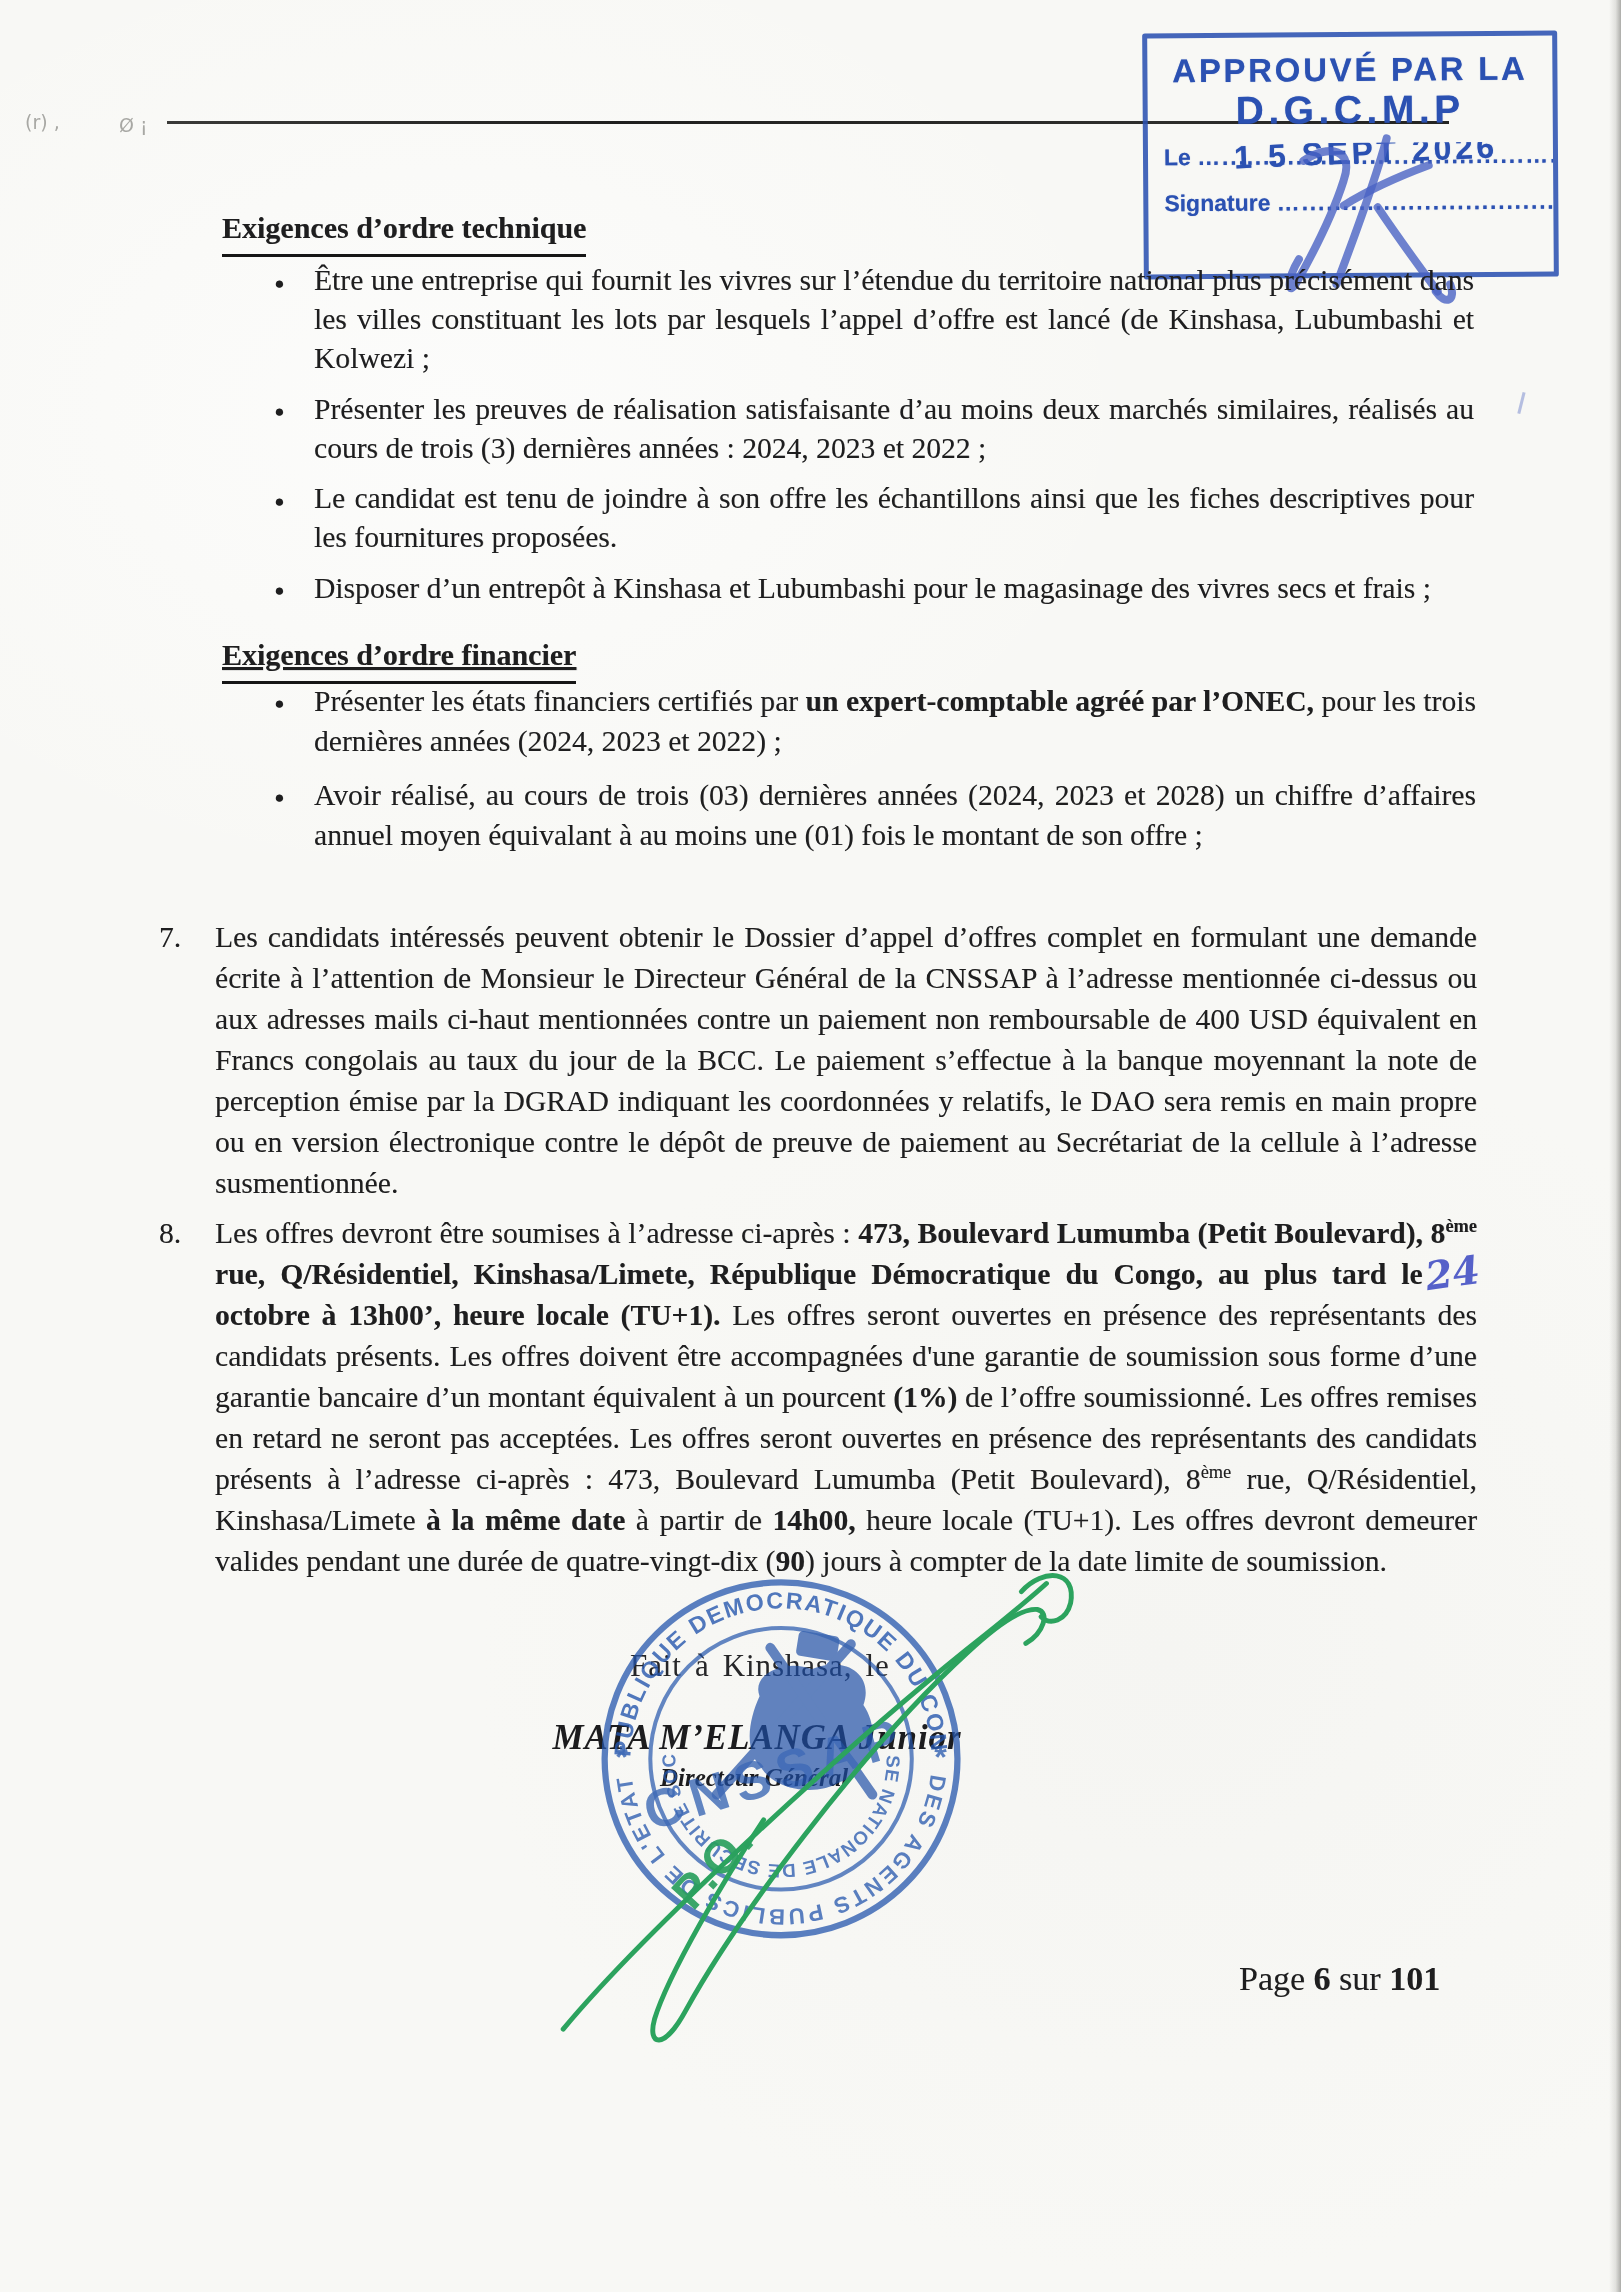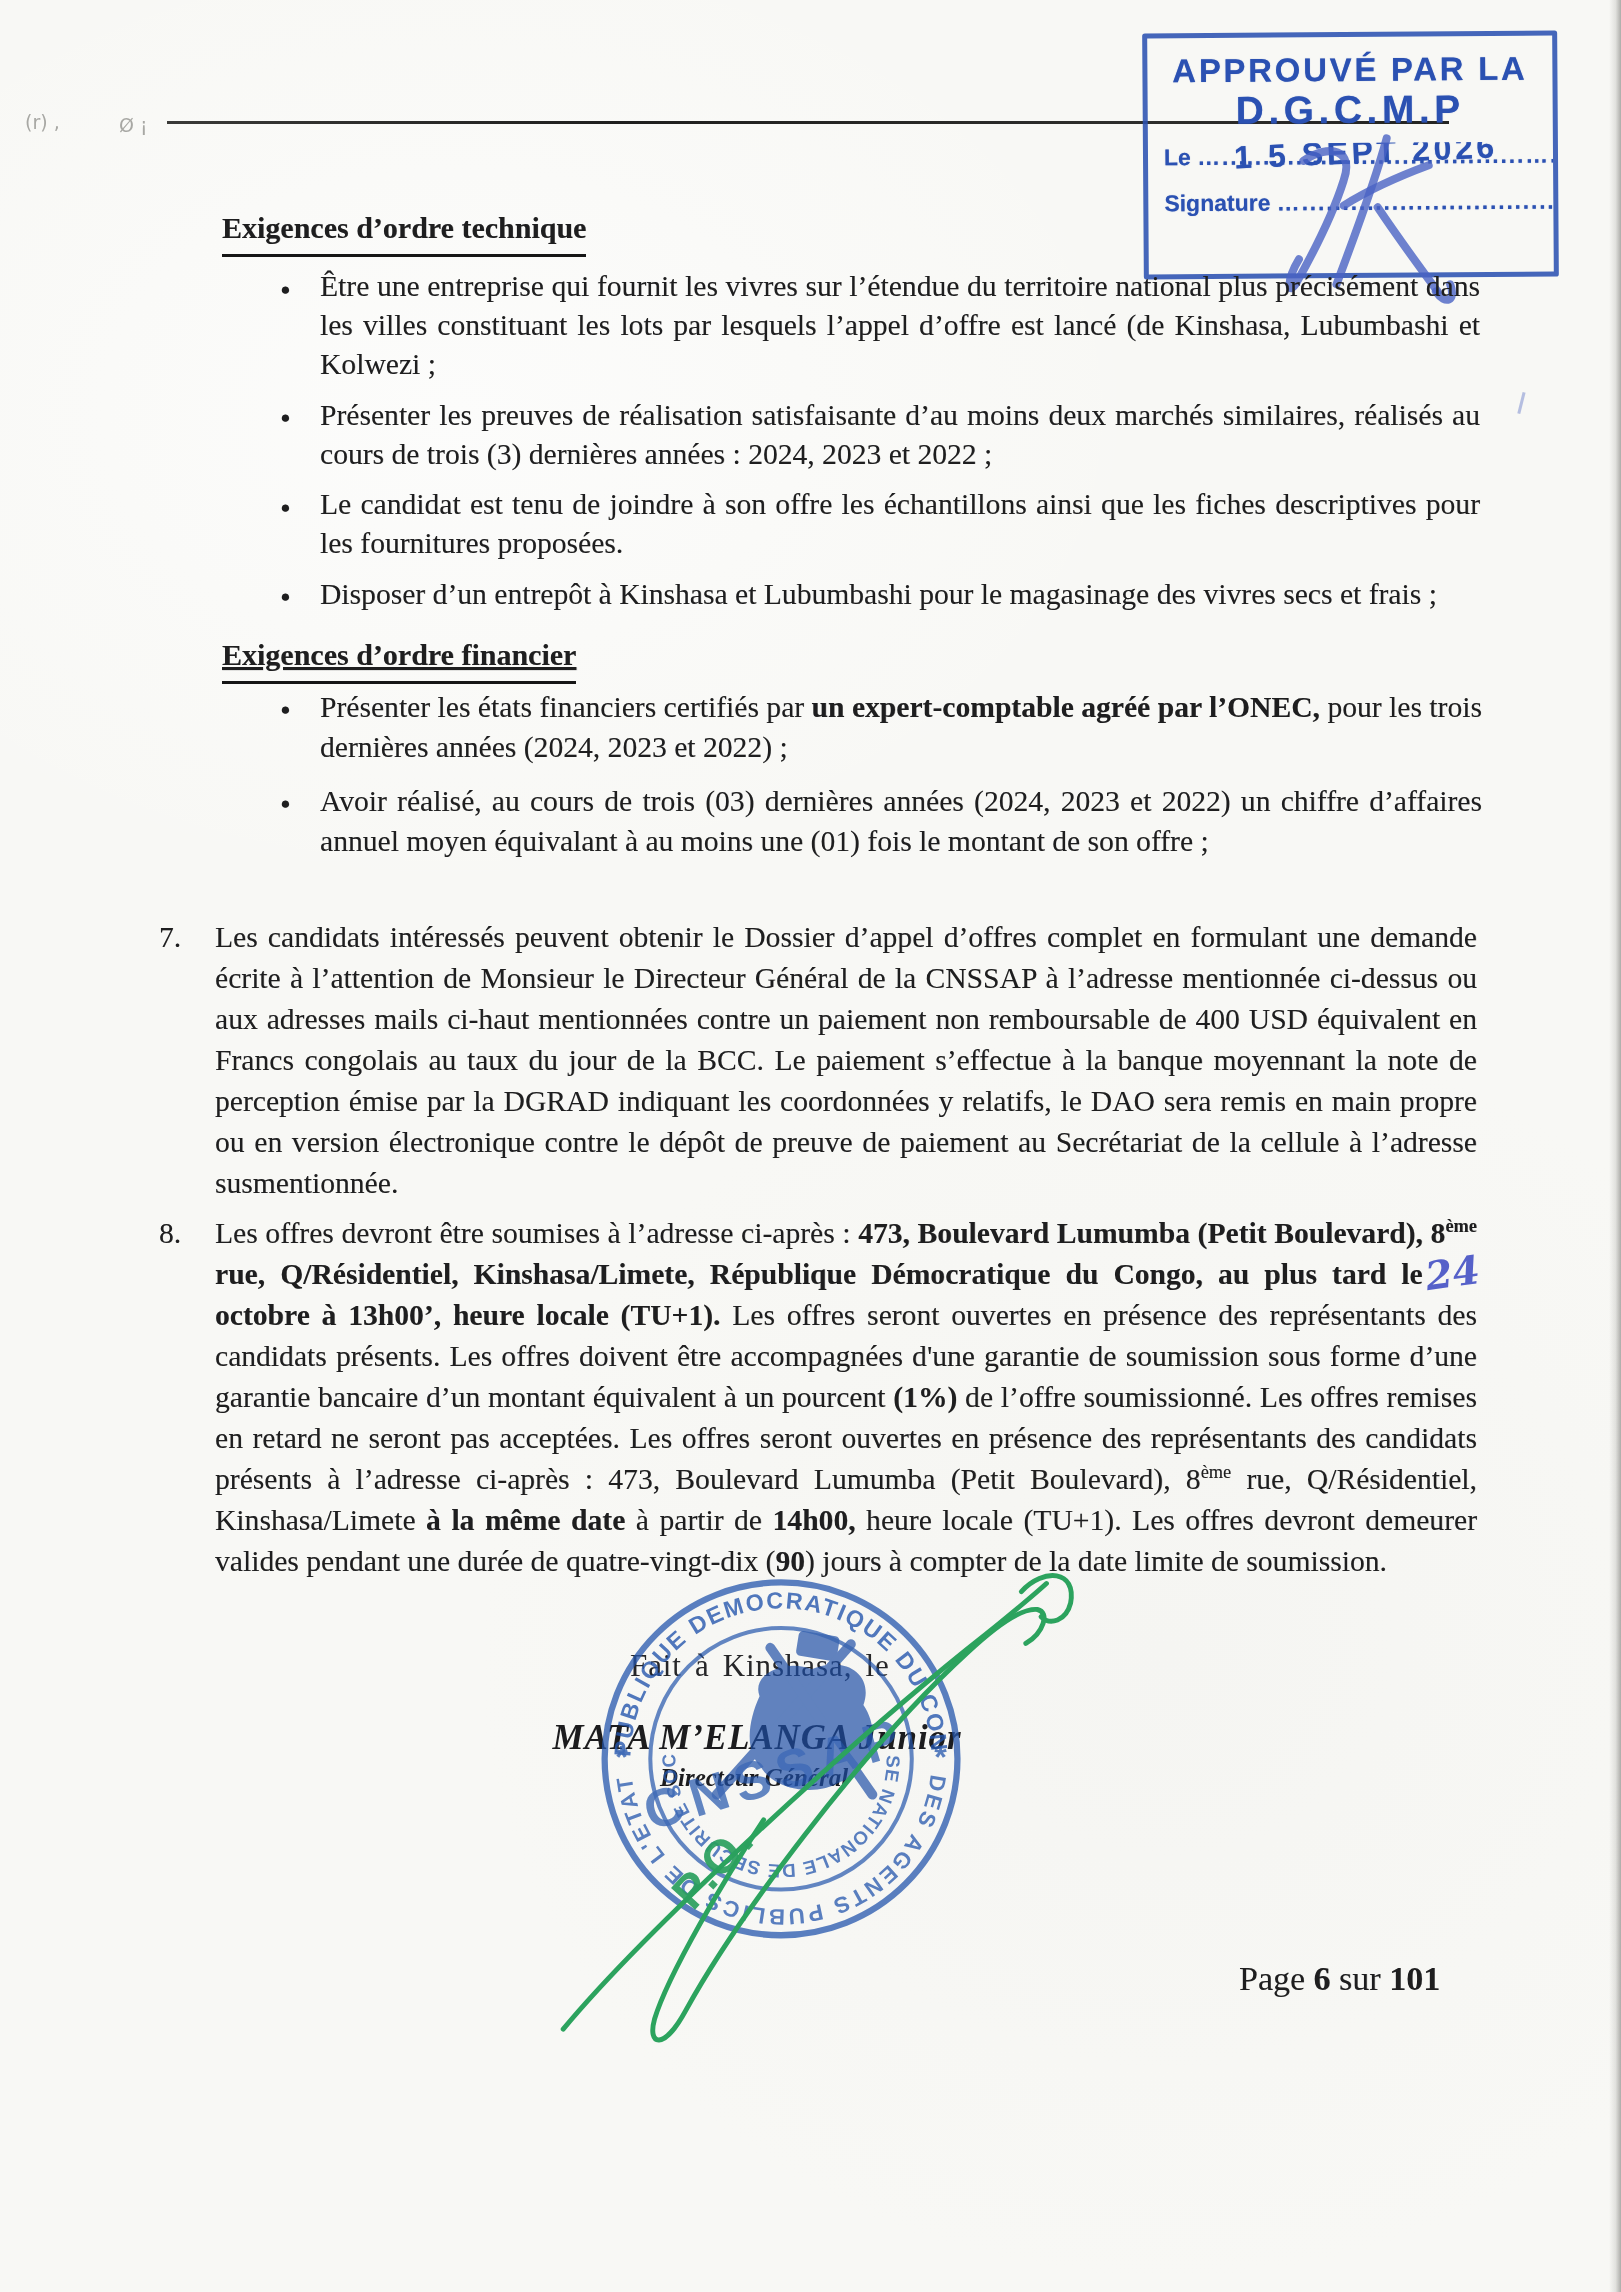--- a/index.html
+++ b/index.html
@@ -28,21 +28,21 @@
   .sdate{position:absolute;left:70px;top:-9px;font-size:32px;font-weight:bold;letter-spacing:3.6px;transform:rotate(-2deg);}
   .srow2{margin-top:19.7px;}
   .stamp-sig{position:absolute;left:1254px;top:125px;pointer-events:none;}
 
   
   .heading{position:absolute;font-size:30px;font-weight:bold;
     border-bottom:3.1px solid #161616;padding-bottom:9px;
     text-shadow:0.3px 0.3px 0.4px rgba(25,25,25,.4);}
   .h-tech{left:222px;top:211px;}
   .h-fin{left:222px;top:638px;text-decoration:underline;}
-  .blist{list-style:none;margin:6px;padding:0;position:absolute;text-shadow:0.3px 0.3px 0.4px rgba(25,25,25,.35);}
+  .blist{list-style:none;margin:0;padding:0;position:absolute;text-shadow:0.3px 0.3px 0.4px rgba(25,25,25,.35);}
   .blist li{position:relative;padding-left:47px;text-align:justify;}
   .blist li::before{content:"●";position:absolute;left:7.2px;top:2.7px;font-size:17px;}
   .tech-list{left:267px;top:261px;width:1207px;font-size:29.6px;line-height:39px;}
   .tech-list li{margin-bottom:11.6px;}
   .fin-list{left:267px;top:681px;width:1209px;font-size:29.6px;line-height:40px;}
   .fin-list li{margin-bottom:14.3px;}
 
   .items{position:absolute;left:159px;top:917px;width:1318px;font-size:29.6px;line-height:41px;
     text-shadow:0.3px 0.3px 0.4px rgba(25,25,25,.35);}
   .item{position:relative;padding-left:56px;text-align:justify;margin-bottom:9px;}
@@ -104,21 +104,21 @@
   <ul class="blist tech-list">
     <li><span>Être une entreprise qui fournit les vivres sur l’étendue du territoire national plus précisément dans les villes constituant les lots par lesquels l’appel d’offre est lancé (de Kinshasa,  Lubumbashi et Kolwezi ;</span></li>
     <li><span>Présenter les preuves de réalisation satisfaisante d’au moins deux marchés similaires, réalisés au cours de trois (3) dernières années : 2024, 2023 et 2022 ;</span></li>
     <li><span>Le candidat est tenu de joindre à son offre les échantillons ainsi que les fiches descriptives pour les fournitures proposées.</span></li>
     <li><span>Disposer d’un entrepôt à Kinshasa et Lubumbashi  pour le magasinage des vivres secs et frais ;</span></li>
   </ul>
 
   <div class="heading h-fin">Exigences d’ordre financier</div>
   <ul class="blist fin-list">
     <li><span>Présenter les états financiers certifiés par </span><span class="b">un expert-comptable agréé par l’ONEC,</span><span> pour les trois dernières années (2024, 2023 et 2022) ;</span></li>
-    <li><span>Avoir réalisé, au cours de trois (03) dernières années (2024, 2023 et 2022) un chiffre d’affaires annuel moyen équivalant à au moins une (01) fois le montant de son offre ;</span></li>
+    <li><span>Avoir réalisé, au cours de trois (03) dernières années (2024, 2023 et 2028) un chiffre d’affaires annuel moyen équivalant à au moins une (01) fois le montant de son offre ;</span></li>
   </ul>
 
   <div class="items">
     <div class="item">
       <span class="num">7.</span>
       <span><span>Les candidats intéressés peuvent obtenir le Dossier d’appel d’offres complet en formulant une demande écrite à l’attention de Monsieur le Directeur Général de la CNSSAP à l’adresse mentionnée ci-dessus ou aux adresses mails ci-haut mentionnées contre un paiement non remboursable de 400 USD équivalent en Francs congolais au taux du jour de la BCC. Le paiement s’effectue à la banque moyennant la note de perception émise par la DGRAD indiquant les coordonnées y relatifs, le DAO sera remis en main propre ou en version électronique contre le dépôt de preuve de paiement au Secrétariat de la cellule à l’adresse susmentionnée.</span></span>
     </div>
     <div class="item">
       <span class="num">8.</span>
       <span><span>Les offres devront être soumises à l’adresse ci-après : </span><span class="b">473, Boulevard Lumumba (Petit Boulevard), 8</span><sup class="b">ème</sup><span class="b"> rue, Q/Résidentiel, Kinshasa/Limete, République Démocratique du Congo, au plus tard le</span><span class="hw">24</span><span class="b">octobre  à 13h00’, heure locale (TU+1).</span><span> Les offres seront ouvertes en présence des représentants des candidats présents. Les offres doivent être accompagnées d'une garantie de soumission sous forme d’une garantie bancaire d’un montant équivalent à un pourcent </span><span class="b">(1%)</span><span> de l’offre soumissionné. Les offres remises en retard ne seront pas acceptées. Les offres seront ouvertes en présence des représentants des candidats présents à l’adresse ci-après : 473, Boulevard Lumumba (Petit Boulevard), 8</span><sup>ème</sup><span> rue, Q/Résidentiel, Kinshasa/Limete </span><span class="b">à la même date</span><span> à partir de </span><span class="b">14h00,</span><span> heure locale (TU+1). Les offres devront demeurer valides pendant une durée de quatre-vingt-dix (</span><span class="b">90</span><span>) jours à compter de la date limite de soumission.</span></span>

